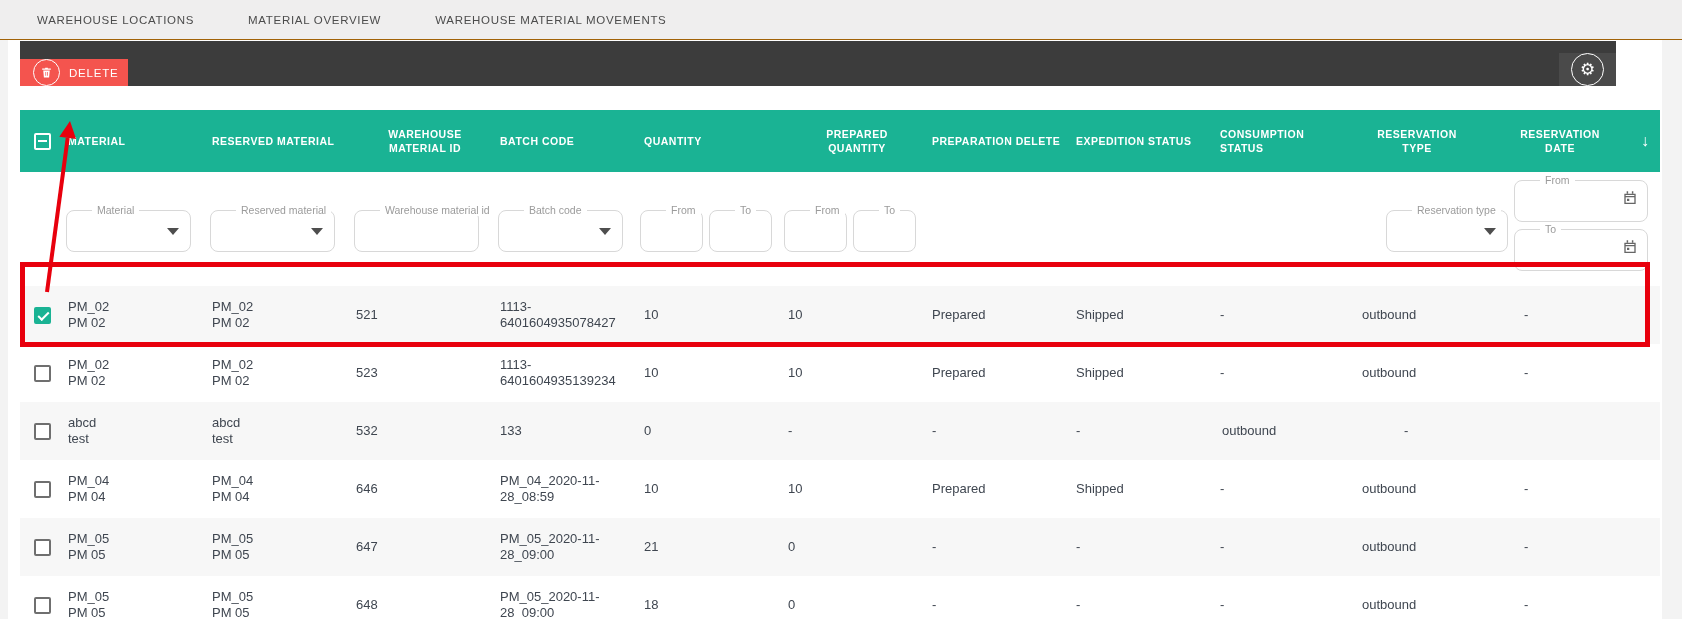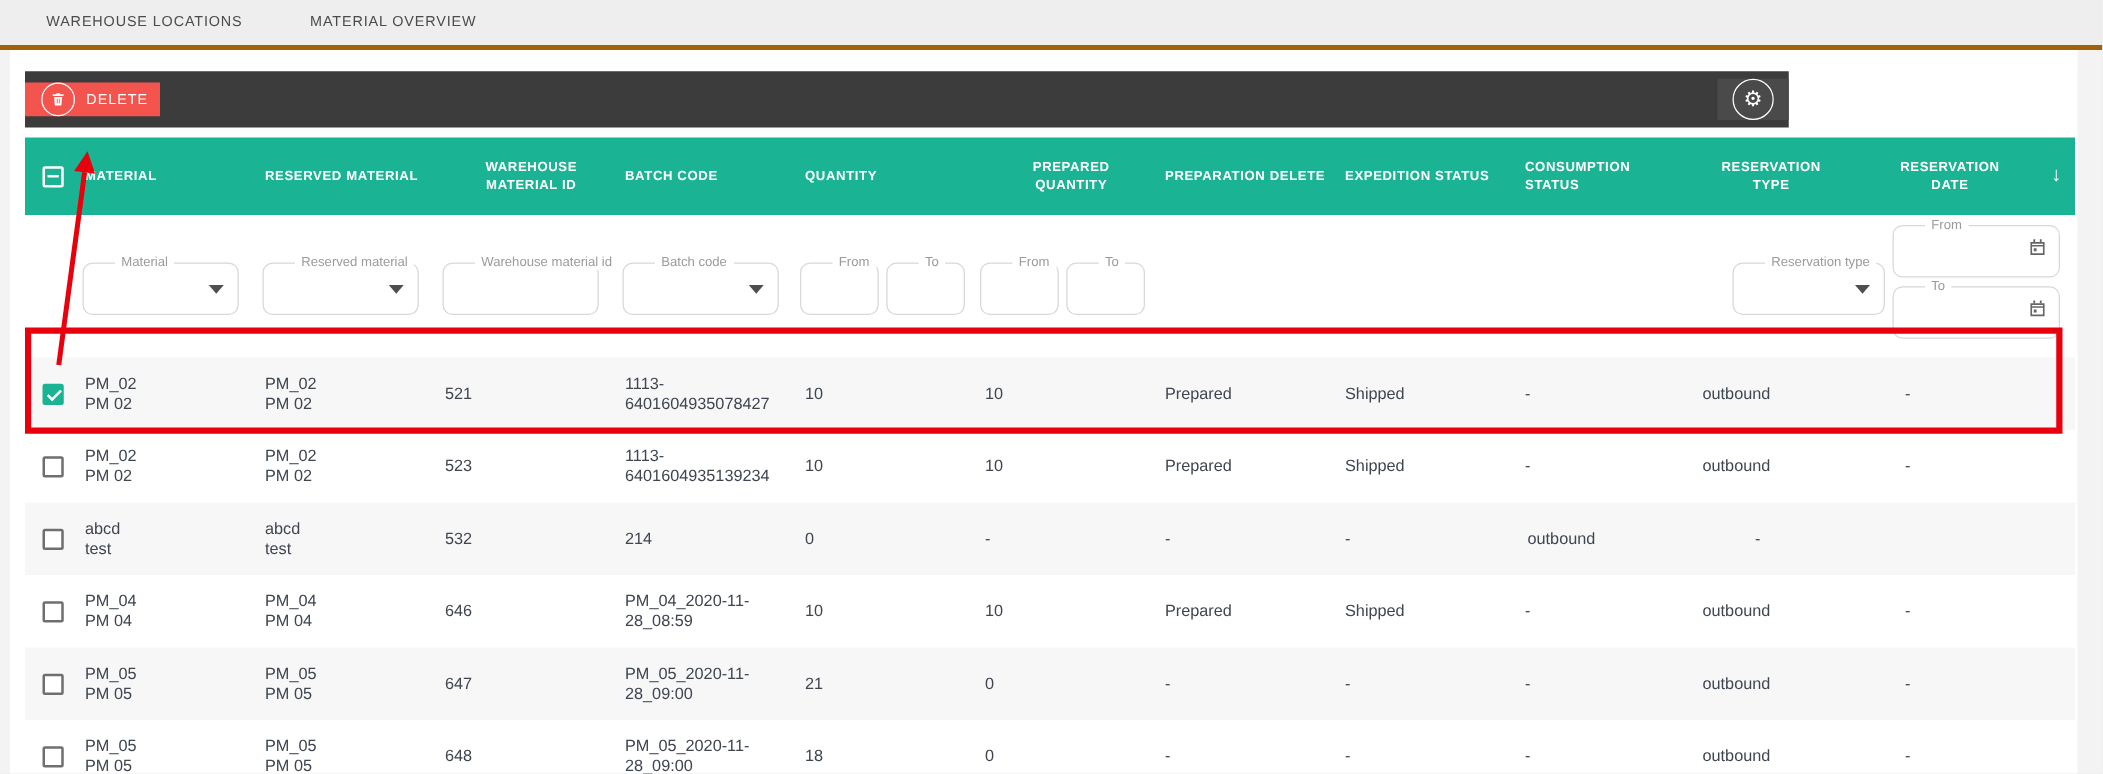--- a/index.html
+++ b/index.html
@@ -3,31 +3,31 @@
 <meta charset="utf-8">
 <style>
   * { margin:0; padding:0; box-sizing:border-box; }
   html,body { background:#e9e9e9; }
   body { font-family:"Liberation Sans", sans-serif; }
 
   .page { position:relative; width:1682px; height:619px; background:#f3f3f3; overflow:hidden; }
 
   
   .tabbar { position:absolute; left:0; top:0; width:100%; height:40px; background:#efeeee;
-            display:flex; align-items:stretch; padding-left:10px; border-bottom:4px solid #a16207; }
+            display:flex; align-items:stretch; padding-left:10px; border-bottom:1px solid #a16207; }
   .tab { display:flex; align-items:center; padding:0 27px; font-size:11.5px; letter-spacing:.7px;
          color:#4c4c4c; cursor:pointer; white-space:nowrap; }
   .tab.active { background:#ffffff; }
 
   
   .card { position:absolute; left:8px; top:40px; width:1654px; height:579px; background:#fff; }
 
   
-  .toolbar { position:absolute; left:12px; top:17px; width:1411px; height:45px; background:#3c3c3c;
-             display:flex; align-items:center; }
+  .toolbar { position:absolute; left:12px; top:1px; width:1596px; height:45px; background:#3c3c3c;
+             display:flex; align-items:flex-end; }
   .delete-btn { width:108px; background:#f4544e; border:none; color:#fff; display:flex; align-items:center;
                 gap:9px; padding-left:13px; font-size:11.5px; letter-spacing:.8px; cursor:pointer;
                 font-family:inherit; }
   .trash-circle { width:27px; height:27px; border:1.6px solid #fff; border-radius:50%; flex:0 0 auto;
                   display:flex; align-items:center; justify-content:center; }
   .tb-spacer { flex:1; }
   .gear-seg { width:57px; background:#4a4a4a; display:flex; align-items:center; justify-content:center; }
   .gear-circle { width:33px; height:33px; border:1.6px solid #fff; border-radius:50%; background:transparent;
                  color:#fff; display:flex; align-items:center; justify-content:center; cursor:pointer; }
   .gear-circle::after { content:"⚙"; font-size:17px; line-height:1; color:#fff; }
@@ -93,20 +93,21 @@
   .annot { position:absolute; left:0; top:0; width:1682px; height:619px; pointer-events:none; z-index:10; }
 </style>
 </head>
 <body>
 
 <div class="page">
 
   <div class="tabbar">
     <div class="tab">WAREHOUSE LOCATIONS</div>
     <div class="tab">MATERIAL OVERVIEW</div>
+    <div class="tab">WAREHOUSE MATERIAL MOVEMENTS</div>
   </div>
 
   <div class="card">
 
     <div class="toolbar">
       <button class="delete-btn">
         <span class="trash-circle">
           <svg viewBox="0 0 24 24" width="13" height="13">
               <path fill="#fff" d="M9.5 3h5v1.5H20V7H4V4.5h5.5V3zM6 8.5h12L16.8 21H7.2L6 8.5zm4 2.5v7h1.3v-7H10zm3 0v7h1.3v-7H13z"></path>
             </svg>
@@ -278,21 +279,21 @@
           </div>
         <div class="c two">
             <span>abcd</span>
             <span>test</span>
           </div>
         <div class="c two">
             <span>abcd</span>
             <span>test</span>
           </div>
         <div class="c">532</div>
-        <div class="c">214</div>
+        <div class="c">133</div>
         <div class="c">0</div>
         <div class="c">-</div>
         <div class="c">-</div>
         <div class="c">-</div>
         <div class="c c-type">outbound</div>
         <div class="c c-date">-</div>
         <div class="c"></div>
       </div>
 
       <div class="trow grid">

